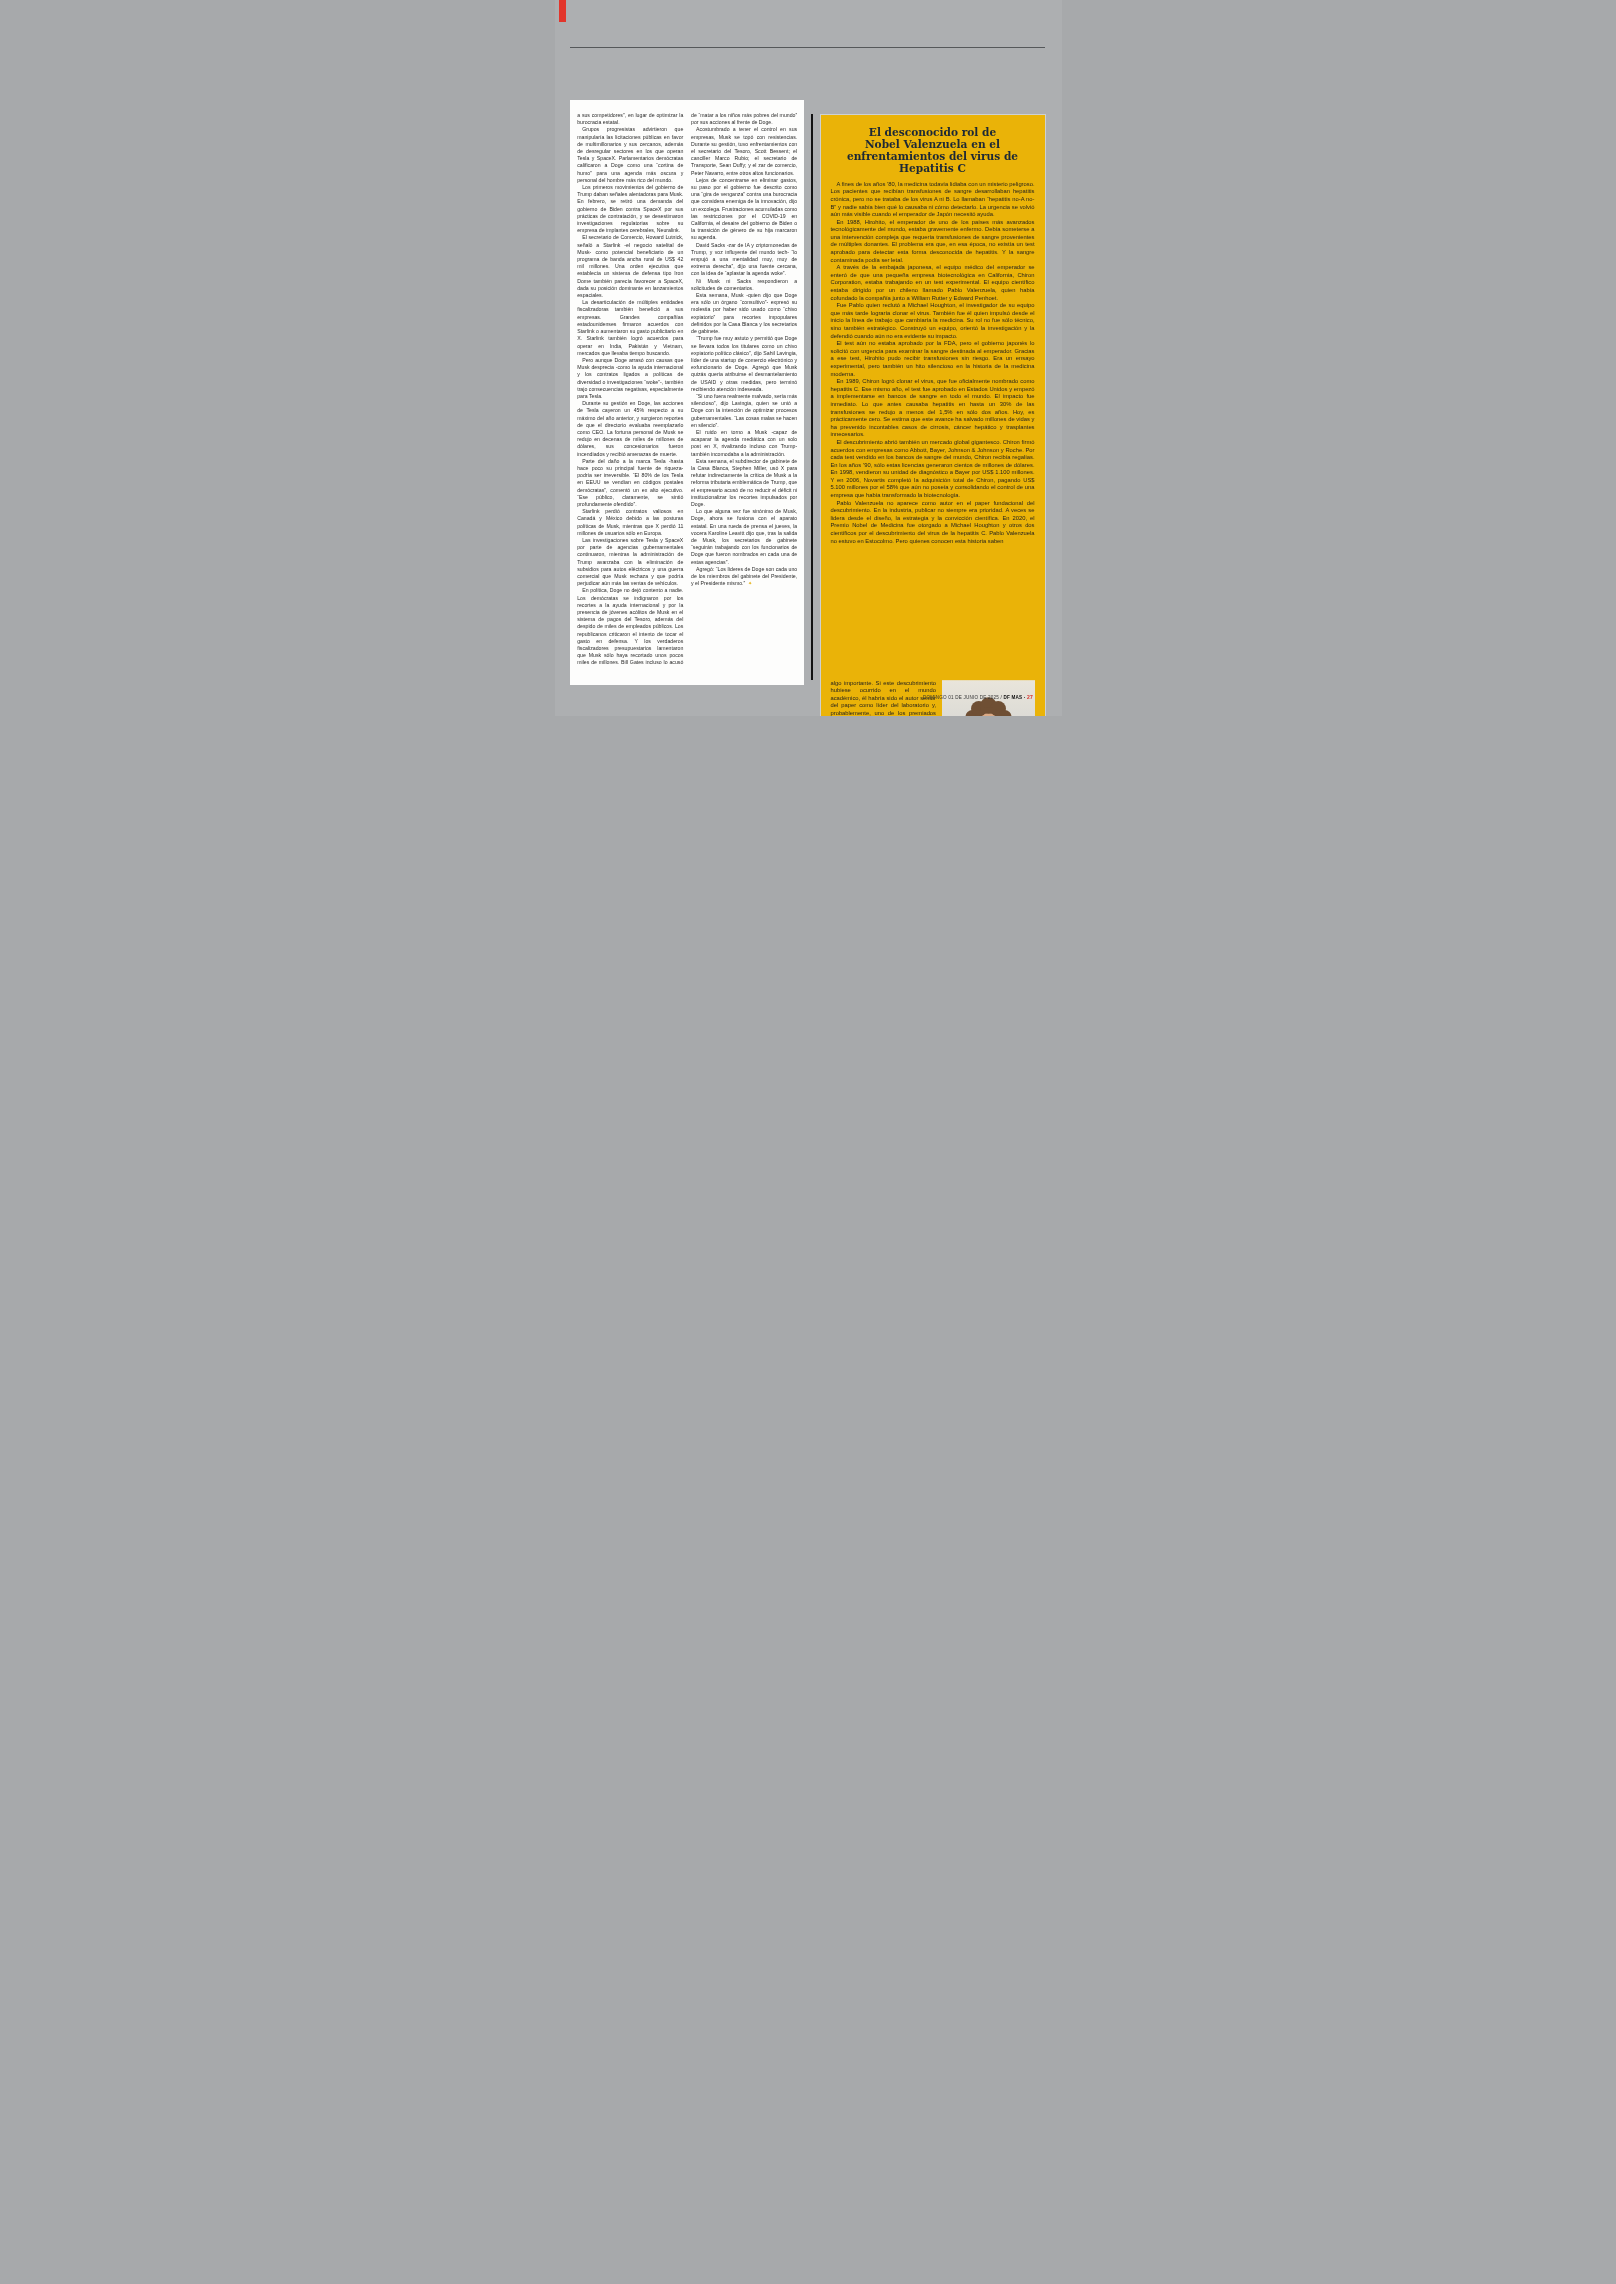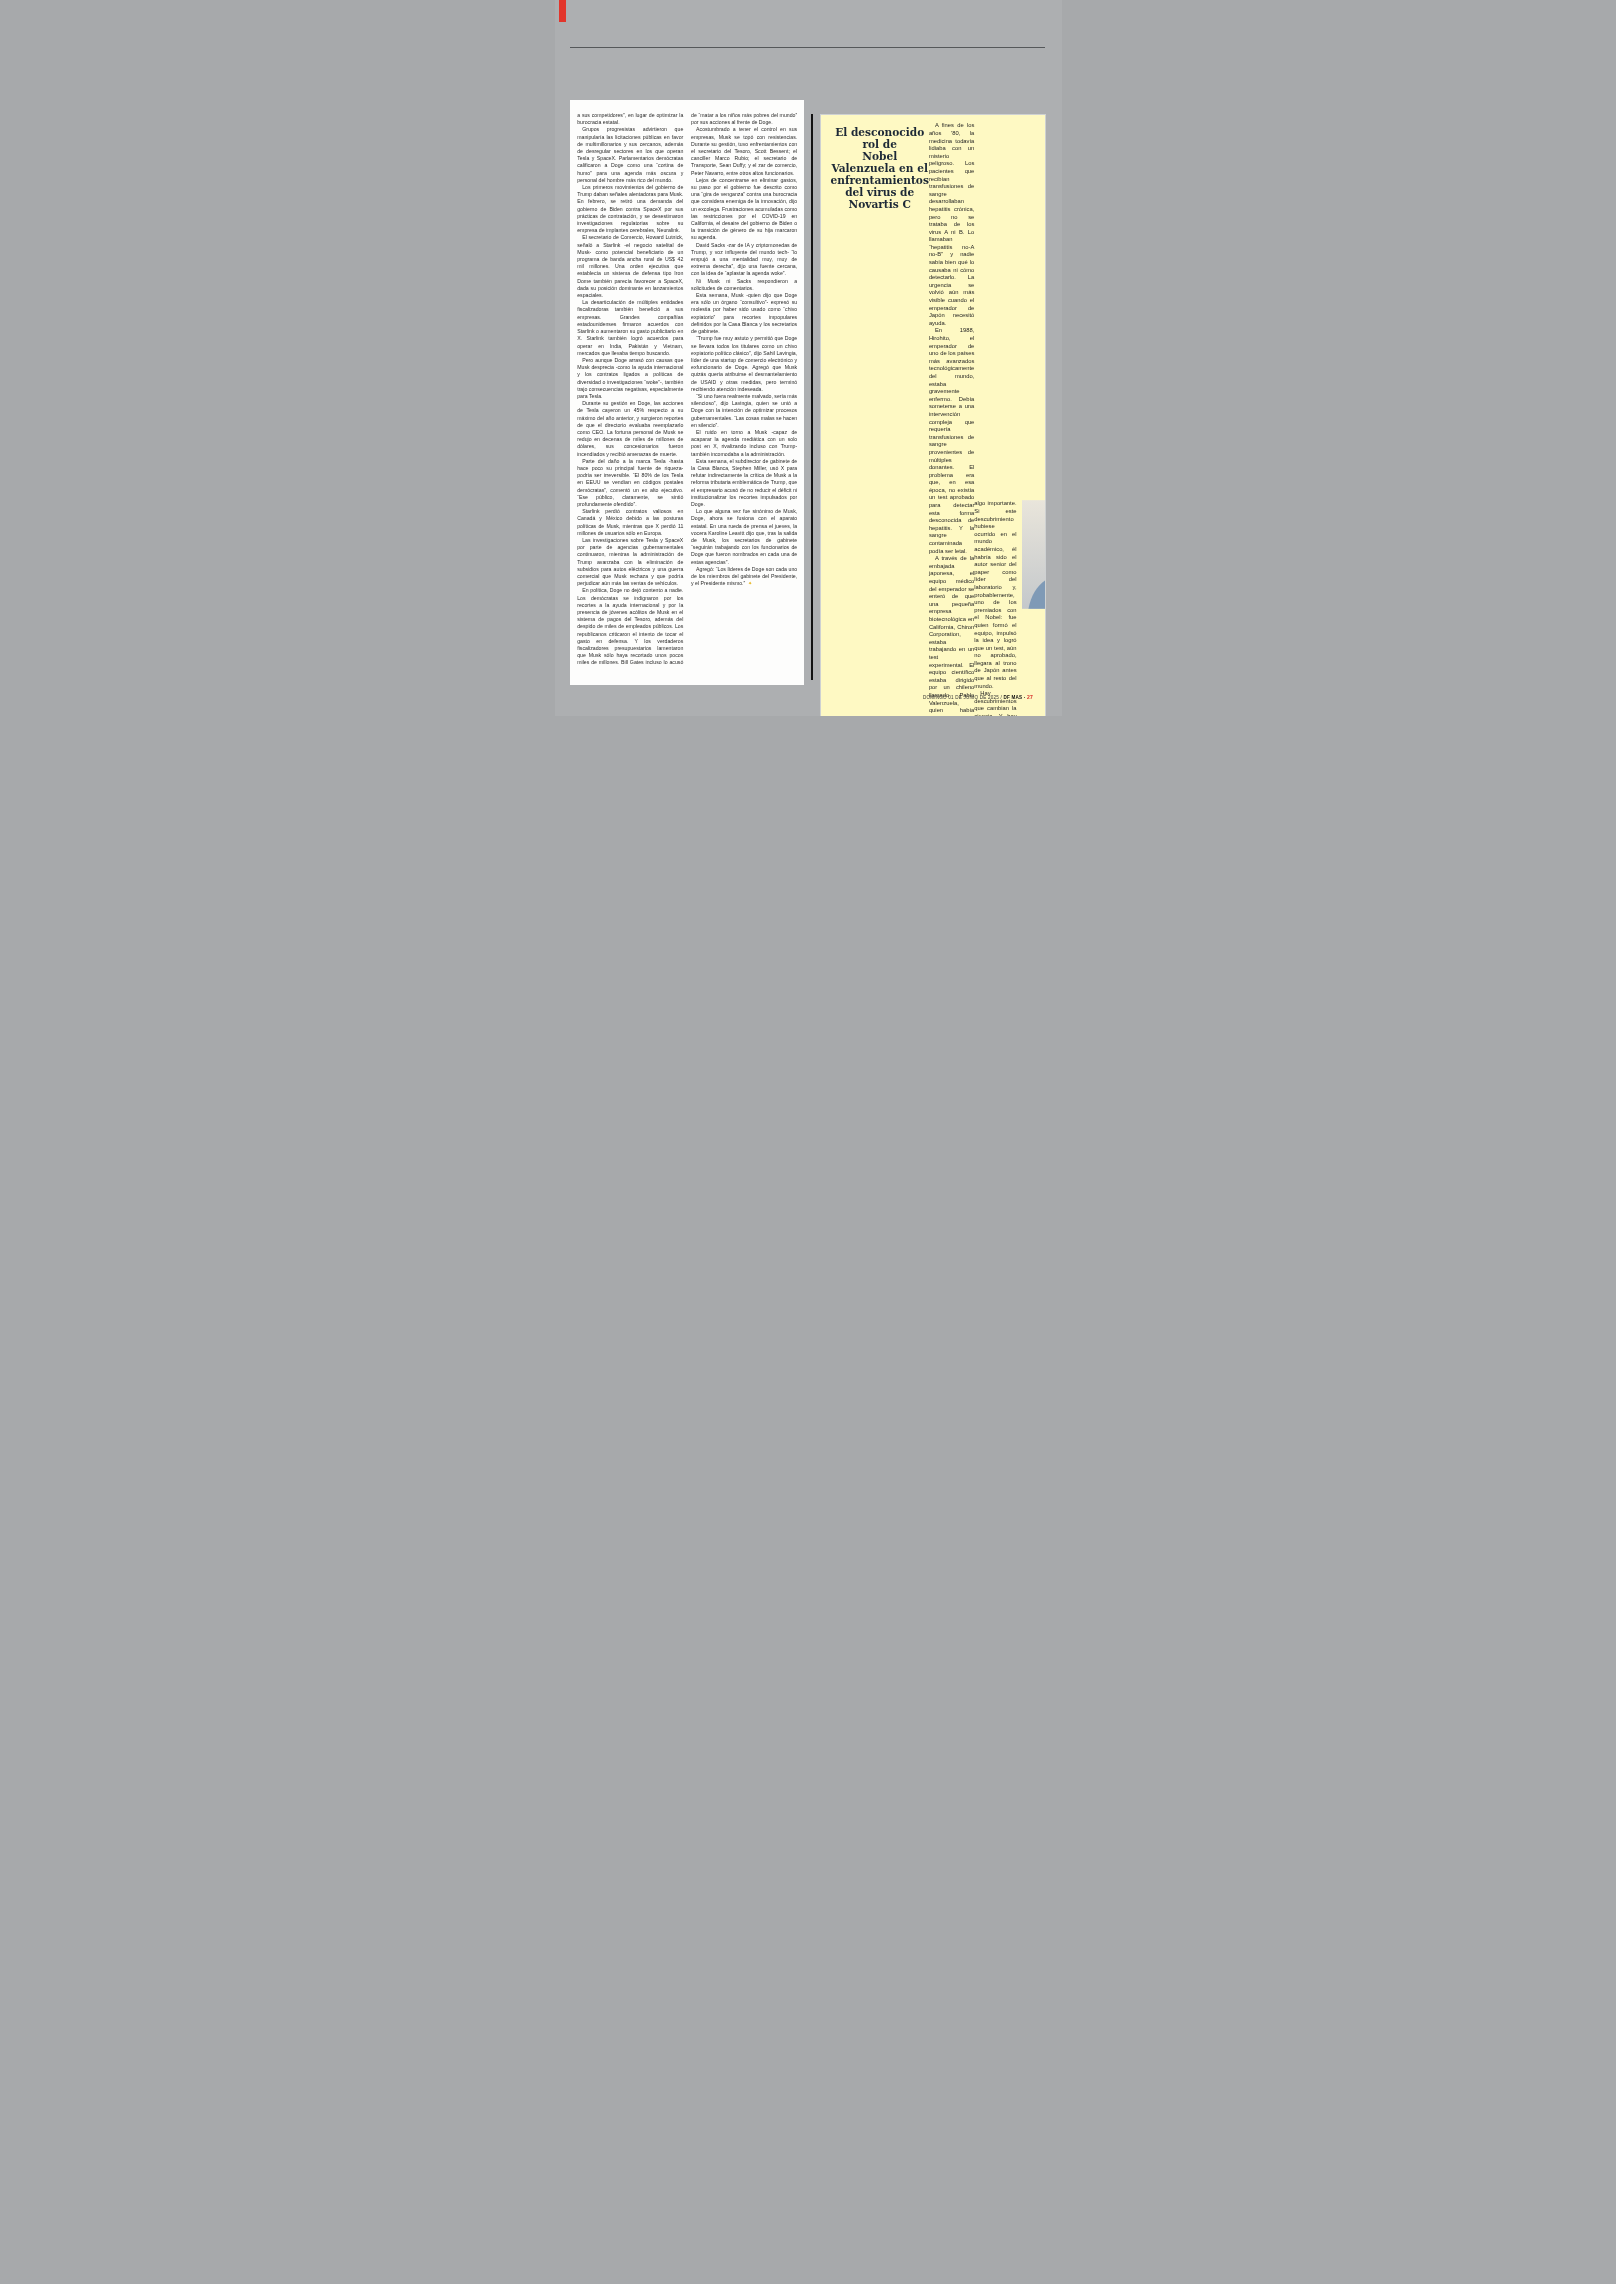--- a/index.html
+++ b/index.html
@@ -25,22 +25,22 @@
   .cols p { margin:0; text-indent:5px; }
   .cols p:first-child { text-indent:0; }
   .endmark { color:#e6b215; padding-left:1.4px; font-size:5px; }
 
   
   .divider { position:absolute; left:256px; top:114px; width:2.3px; height:566px; background:#121212; }
 
   
   .panel {
     position:absolute; left:265px; top:114px; width:226px; height:690px;
-    background:#fef9c3; border:0.5px solid #ced1d2; box-sizing:border-box;
-    padding:7.4px 10px 7.4px; display:flex; flex-direction:row; overflow:hidden;
+    background:#eab308; border:0.5px solid #ced1d2; box-sizing:border-box;
+    padding:7.4px 10px 7.4px; display:flex; flex-direction:column; overflow:hidden;
   }
   .panel-title {
     text-align:center; font-family:"DejaVu Serif", "Liberation Serif", serif;
     font-weight:bold; color:#1c2836; font-size:10.6px; line-height:1.14;
     margin:3.7px auto 6.4px; max-width:198px;
   }
   .panel-title p { margin:0; }
   .panel-body {
     font-size:5.8px; line-height:7.6px; color:#1f1f1f; text-align:justify;
   }
@@ -101,21 +101,21 @@
       </div>
   </section>
 
   <div class="divider"></div>
 
   <section class="panel">
     <div class="panel-title">
         <p>El desconocido rol de</p>
         <p>Nobel Valenzuela en el</p>
         <p>enfrentamientos del virus de</p>
-        <p>Novartis C</p>
+        <p>Hepatitis C</p>
       </div>
 
     <div class="panel-body">
         <p>A fines de los años ’80, la medicina todavía lidiaba con un misterio peligroso. Los pacientes que recibían transfusiones de sangre desarrollaban hepatitis crónica, pero no se trataba de los virus A ni B. Lo llamaban “hepatitis no-A no-B” y nadie sabía bien qué lo causaba ni cómo detectarlo. La urgencia se volvió aún más visible cuando el emperador de Japón necesitó ayuda.</p>
         <p>En 1988, Hirohito, el emperador de uno de los países más avanzados tecnológicamente del mundo, estaba gravemente enfermo. Debía someterse a una intervención compleja que requería transfusiones de sangre provenientes de múltiples donantes. El problema era que, en esa época, no existía un test aprobado para detectar esta forma desconocida de hepatitis. Y la sangre contaminada podía ser letal.</p>
         <p>A través de la embajada japonesa, el equipo médico del emperador se enteró de que una pequeña empresa biotecnológica en California, Chiron Corporation, estaba trabajando en un test experimental. El equipo científico estaba dirigido por un chileno llamado Pablo Valenzuela, quien había cofundado la compañía junto a William Rutter y Edward Penhoet.</p>
         <p>Fue Pablo quien reclutó a Michael Houghton, el investigador de su equipo que más tarde lograría clonar el virus. También fue él quien impulsó desde el inicio la línea de trabajo que cambiaría la medicina. Su rol no fue sólo técnico, sino también estratégico. Construyó un equipo, orientó la investigación y la defendió cuando aún no era evidente su impacto.</p>
         <p>El test aún no estaba aprobado por la FDA, pero el gobierno japonés lo solicitó con urgencia para examinar la sangre destinada al emperador. Gracias a ese test, Hirohito pudo recibir transfusiones sin riesgo. Era un ensayo experimental, pero también un hito silencioso en la historia de la medicina moderna.</p>
         <p>En 1989, Chiron logró clonar el virus, que fue oficialmente nombrado como hepatitis C. Ese mismo año, el test fue aprobado en Estados Unidos y empezó a implementarse en bancos de sangre en todo el mundo. El impacto fue inmediato. Lo que antes causaba hepatitis en hasta un 30% de las transfusiones se redujo a menos del 1,5% en sólo dos años. Hoy, es prácticamente cero. Se estima que este avance ha salvado millones de vidas y ha prevenido incontables casos de cirrosis, cáncer hepático y trasplantes innecesarios.</p>
         <p>El descubrimiento abrió también un mercado global gigantesco. Chiron firmó acuerdos con empresas como Abbott, Bayer, Johnson &amp; Johnson y Roche. Por cada test vendido en los bancos de sangre del mundo, Chiron recibía regalías. En los años ’90, sólo estas licencias generaron cientos de millones de dólares. En 1998, vendieron su unidad de diagnóstico a Bayer por US$ 1.100 millones. Y en 2006, Novartis completó la adquisición total de Chiron, pagando US$ 5.100 millones por el 58% que aún no poseía y consolidando el control de una empresa que había transformado la biotecnología.</p>

